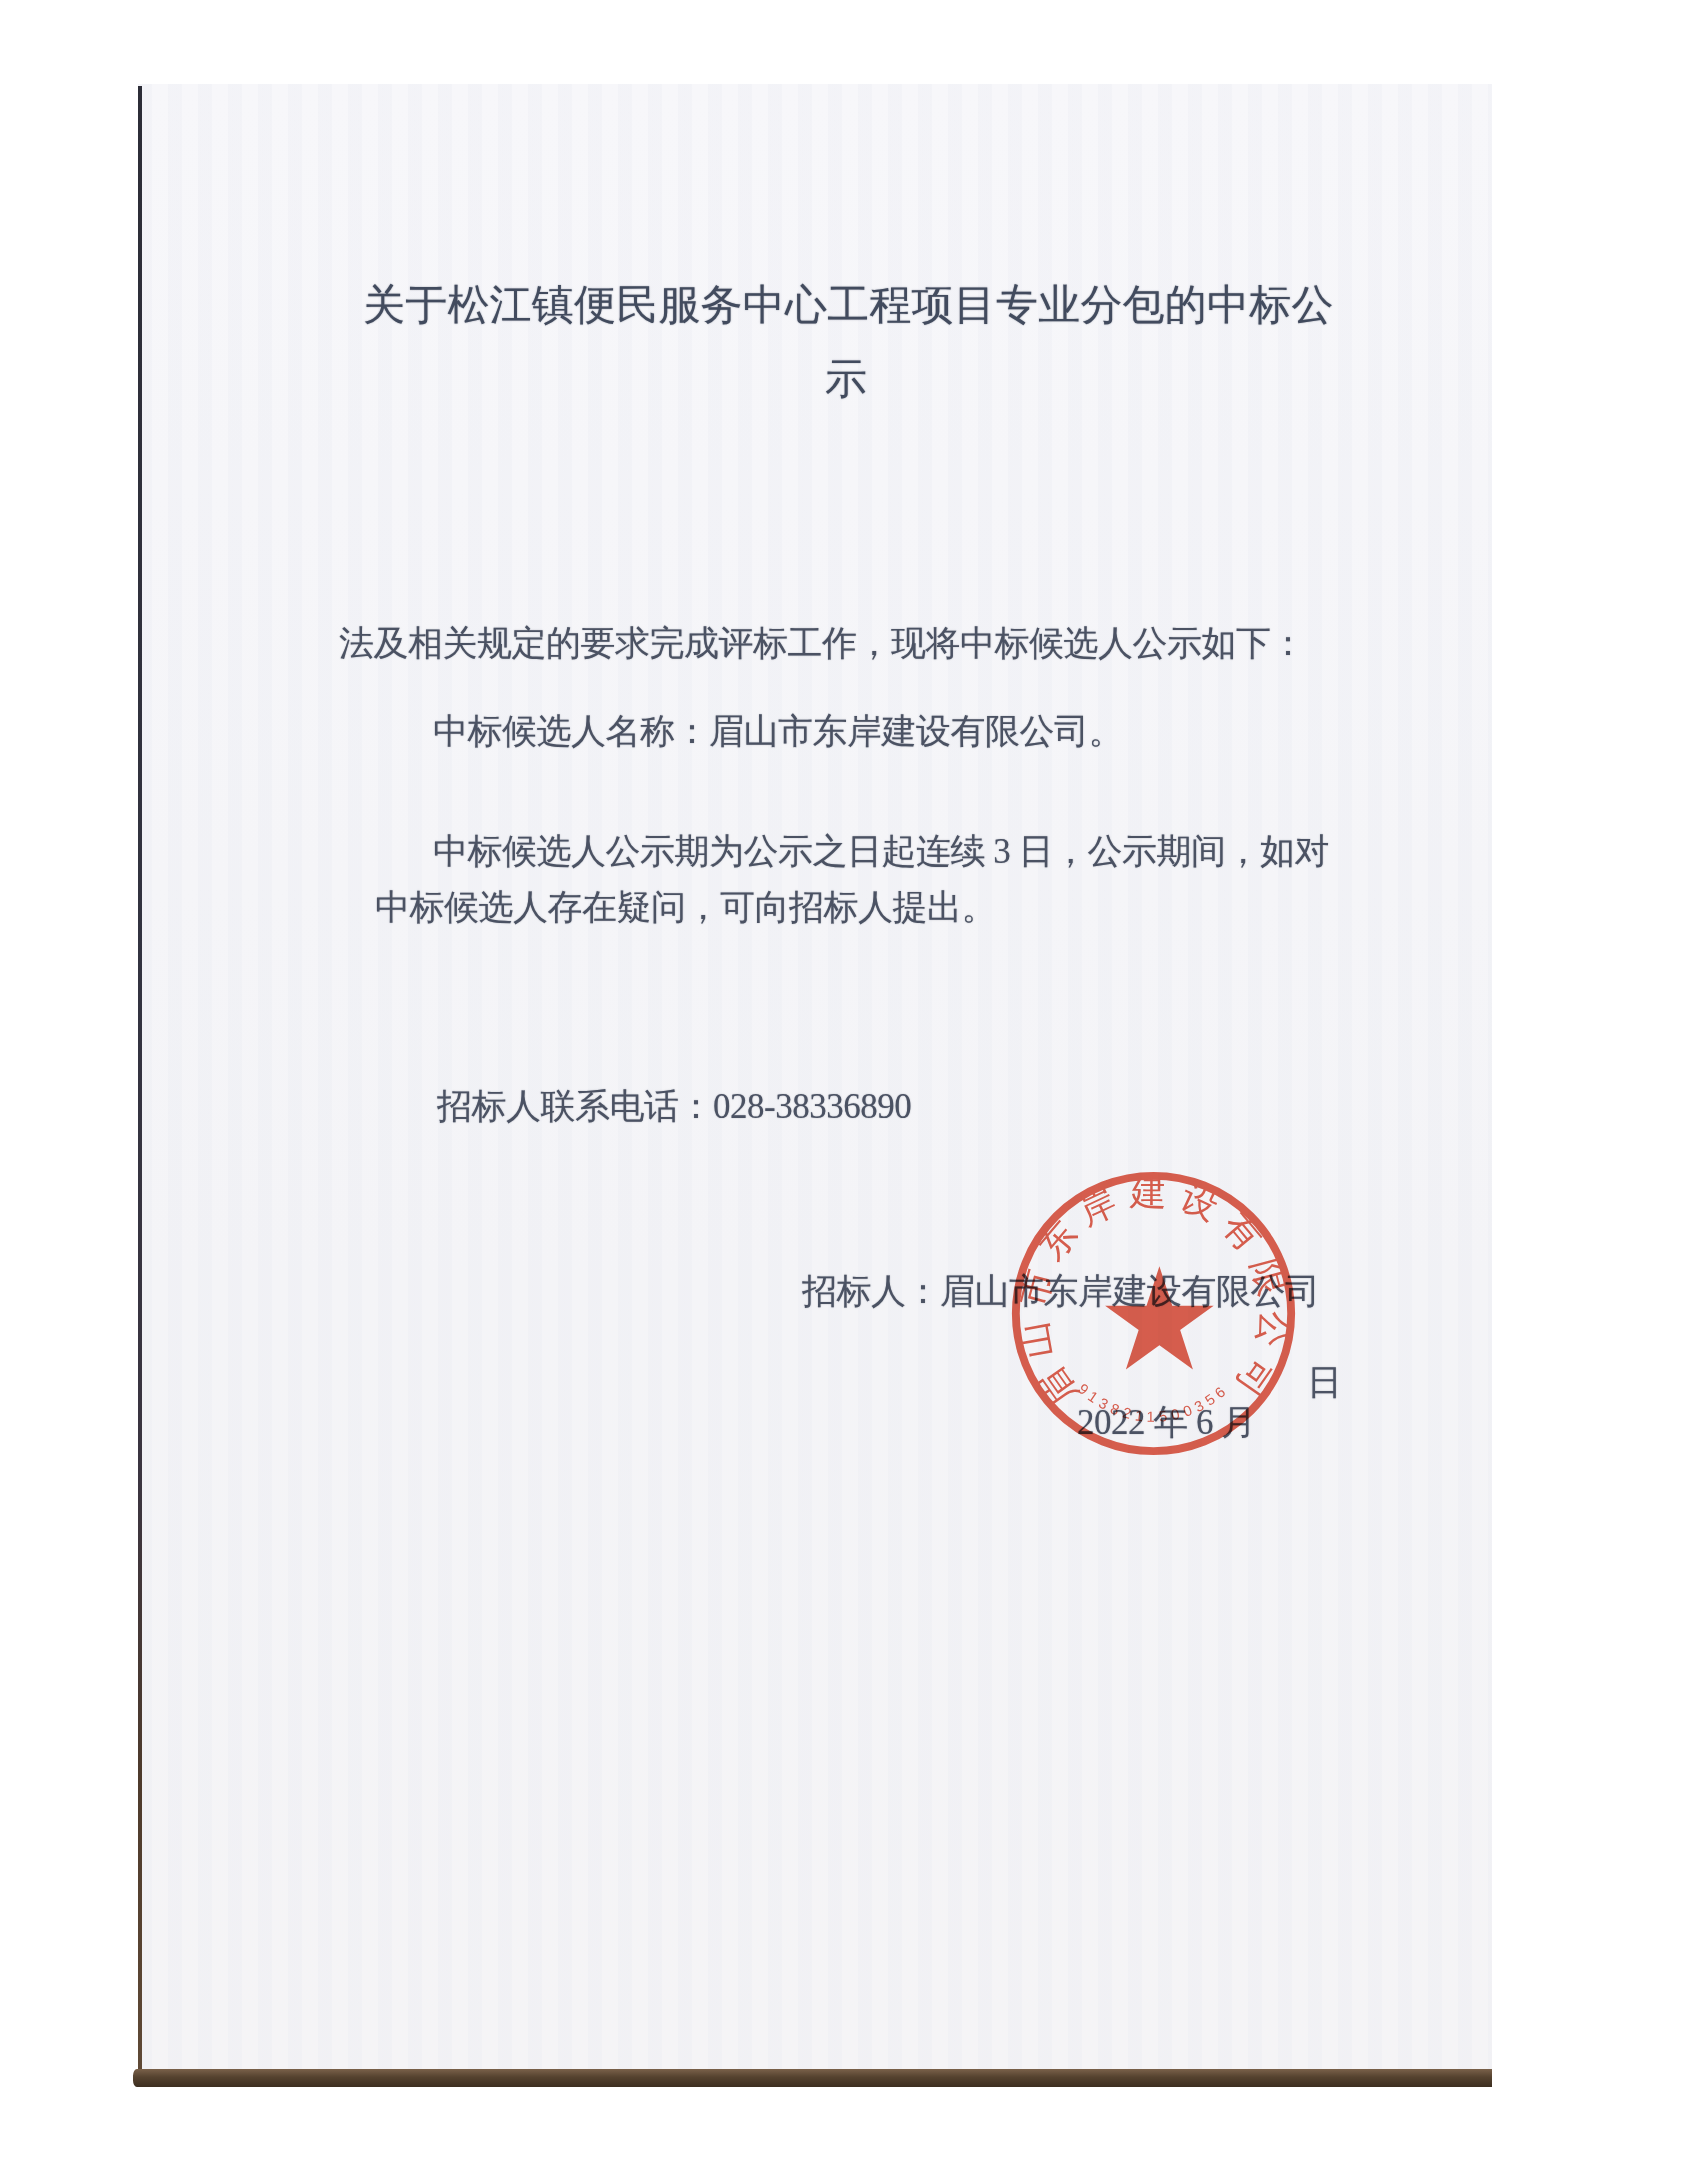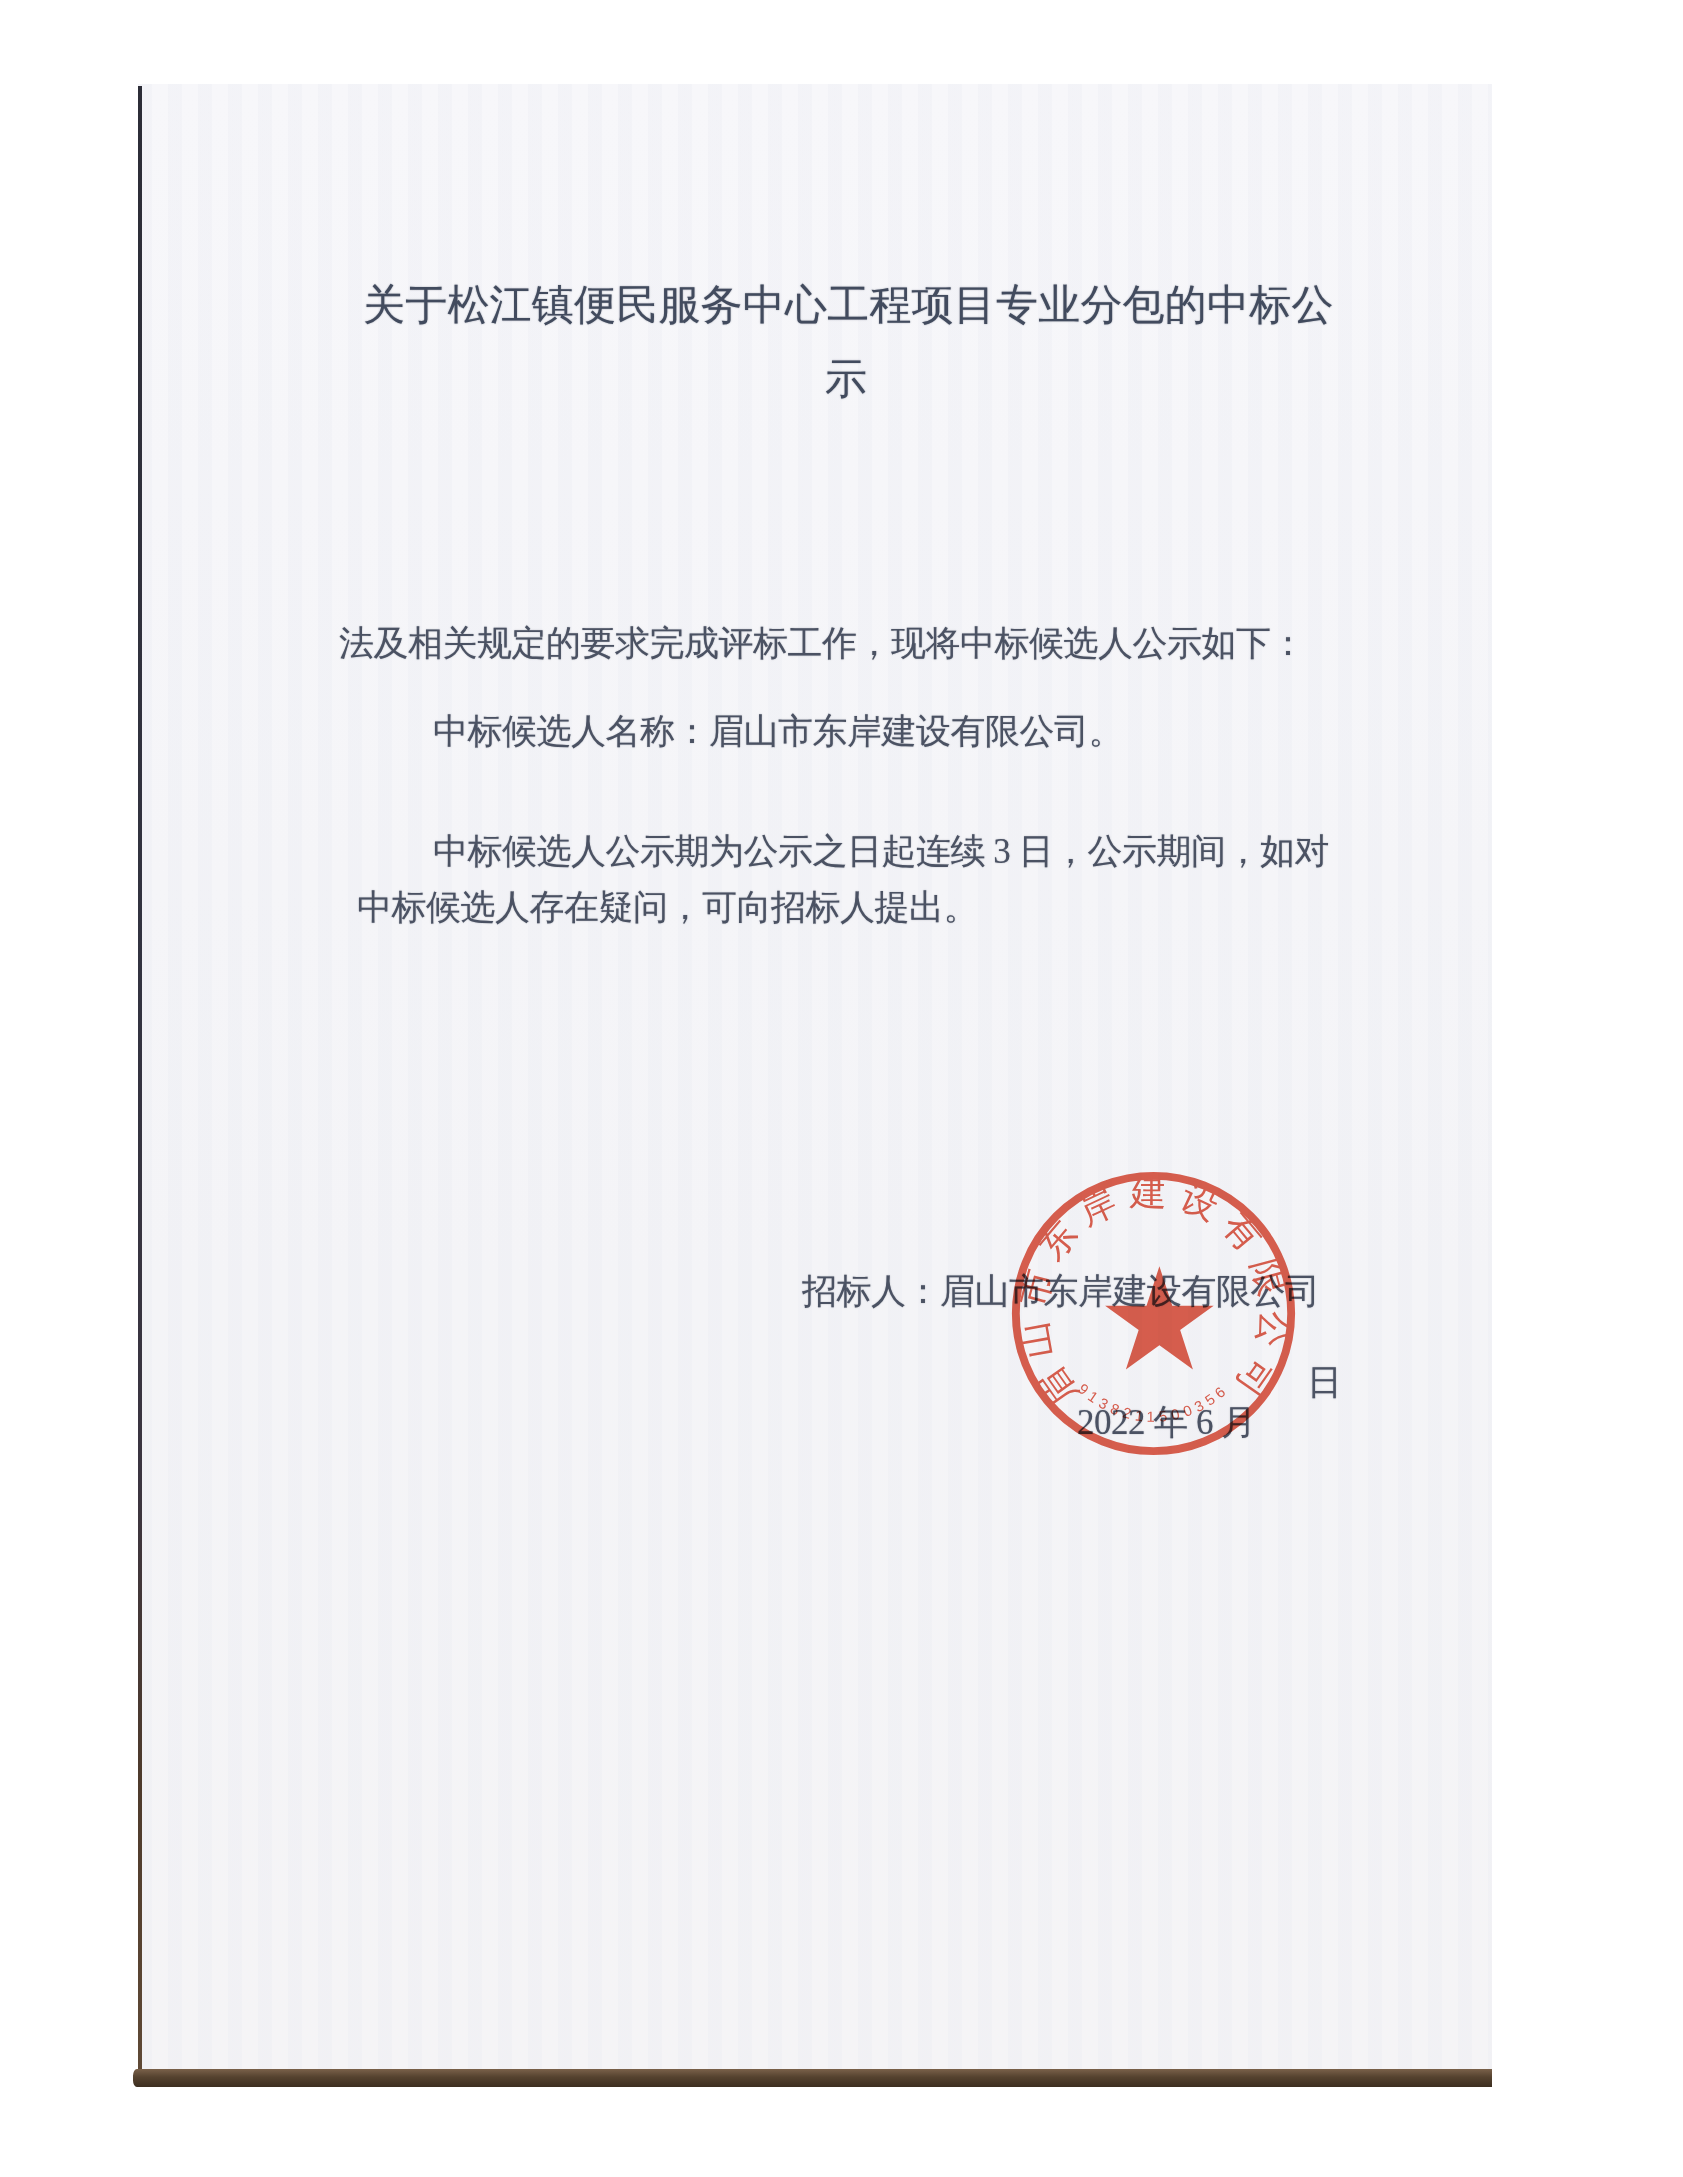--- a/index.html
+++ b/index.html
@@ -64,22 +64,23 @@
 
   <div class="ln title" style="left:825px;top:351px;">示</div>
 
 
   <div class="ln" style="left:339px;top:620px;">法及相关规定的要求完成评标工作，现将中标候选人公示如下：</div>
 
   <div class="ln" style="left:433px;top:708px;">中标候选人名称：眉山市东岸建设有限公司。</div>
 
   <div class="ln" style="left:433px;top:796px;margin-top:32px;">中标候选人公示期为公示之日起连续 3 日，公示期间，如对</div>
 
-  <div class="ln" style="left:357px;top:884px;">中标候选人存在疑问，可向招标人提出。</div>
+  <div class="ln" style="left:375px;top:884px;">中标候选人存在疑问，可向招标人提出。</div>
 
+  <div class="ln" style="left:437px;top:1083px;">招标人联系电话：028-38336890</div>
 
   <div class="ln" style="left:802px;top:1268px;">招标人：眉山市东岸建设有限公司</div>
 
   <div class="ln date-line" style="left:1044px;top:1359px;">
     <span>2022 年 6 月</span>
     <span class="date-suffix">日</span>
   </div>
 
   <svg class="seal" viewBox="0 0 300 300">
     <circle cx="150" cy="150" r="140" fill="none" stroke-width="8" stroke="#dd5340"></circle>

